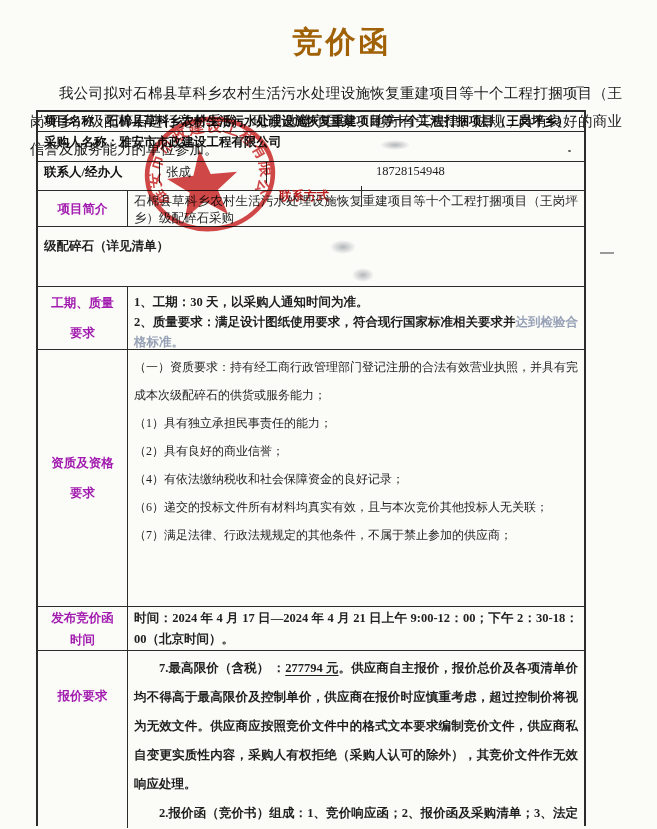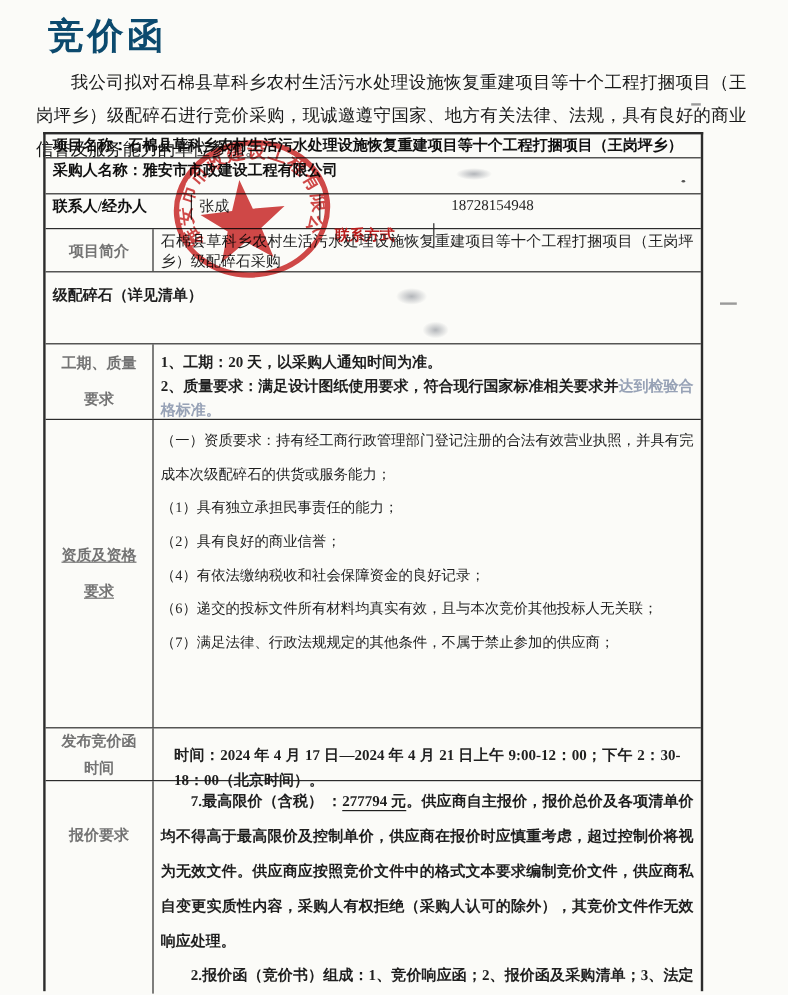--- a/index.html
+++ b/index.html
@@ -5,22 +5,22 @@
   html,body{margin:0;padding:0;}
   body{
     width:657px;height:829px;overflow:hidden;position:relative;
     background:#fbfbf8;
     font-family:"Liberation Serif","DejaVu Serif",serif;
     color:#1f1f1f;
   }
   .page{position:absolute;inset:0;padding:6px 0 0 36px;}
   
   .title{
-    margin:4px;width:580px;text-align:left;
-    font-size:30px;font-weight:bold;letter-spacing:3px;color:#0c4a6e;
+    margin:16px;width:580px;text-align:center;
+    font-size:30px;font-weight:bold;letter-spacing:3px;color:#a16207;
   }
   
   .intro{
     margin:4px 0 0 -6px;width:592px;
     font-size:14.5px;line-height:28px;text-align:justify;text-indent:2em;
     color:#191919;
   }
   
   .tbl{
     position:absolute;left:36px;top:110px;
@@ -42,43 +42,43 @@
   .r5{height:60px;}
   .r6{height:63px;}
   .r7{height:257px;}
   .r8{height:44px;}
   .r9{height:177px;}
   .r1 .cell{white-space:nowrap;overflow:hidden;}
   
   .lab{
     width:90px;flex:none;display:flex;flex-direction:column;
     justify-content:center;align-items:center;text-align:right;
-    font-weight:bold;color:#737373;
+    font-weight:bold;color:#a21caf;
   }
   .lab div{line-height:26px;}
   .r6 .lab div{line-height:30px;}
-  .r7 .lab div{line-height:30px;text-decoration:underline;}
+  .r7 .lab div{line-height:30px;}
   .r8 .lab div{line-height:22px;}
   .r9 .lab{justify-content:flex-start;padding-top:32px;}
   .content{flex:1;min-width:0;}
   
   .c-lab1{width:122px;flex:none;font-weight:bold;color:#101010;}
   .c-val1{width:107px;flex:none;}
   .c-lab2{width:95px;flex:none;font-weight:bold;color:#b91c1c;text-align:left;padding-left:12px;margin-top:24px;}
   .c-val2{flex:1;padding-left:14px;}
   
   .r4 .content{font-size:12.5px;line-height:16.5px;padding-top:2px;text-align:justify;}
   .r5 .content{padding-top:11px;font-weight:bold;}
   .r6 .content{padding-top:5px;}
   .r6 .content p{margin:0;line-height:20px;font-weight:bold;text-align:justify;}
   .faded{color:#97a2b6;}
   .r7 .content{padding-top:3px;font-size:12px;}
   .r7 .content p{margin:0;line-height:28px;white-space:normal;text-align:justify;}
   .r8 .content{padding-top:1px;}
-  .r8 .content p{margin:11px;line-height:21px;font-weight:bold;text-align:justify;}
+  .r8 .content p{margin:0;line-height:21px;font-weight:bold;text-align:justify;}
   .r9 .content{padding-top:3px;}
   .r9 .content p{margin:0;line-height:29px;font-weight:bold;text-indent:2em;text-align:justify;}
   .price{text-decoration:underline;text-underline-offset:3px;}
   
   .stamp{
     position:absolute;left:142px;top:114px;width:136px;height:120px;
     opacity:.82;mix-blend-mode:multiply;transform:rotate(-6deg);
     pointer-events:none;
   }
   
@@ -125,21 +125,21 @@
     <div class="row r5">
       <div class="cell content">级配碎石（详见清单）</div>
     </div>
 
     <div class="row r6">
       <div class="cell lab vline">
         <div>工期、质量</div>
         <div>要求</div>
       </div>
       <div class="cell content">
-        <p>1、工期：20 天，以采购人通知时间为准。</p>
+        <p>1、工期：30 天，以采购人通知时间为准。</p>
         <p><span>2、质量要求：满足设计图纸使用要求，符合现行国家标准相关要求并</span><span class="faded">达到检验合格标准。</span></p>
       </div>
     </div>
 
     <div class="row r7">
       <div class="cell lab vline">
         <div>资质及资格</div>
         <div>要求</div>
       </div>
       <div class="cell content">

